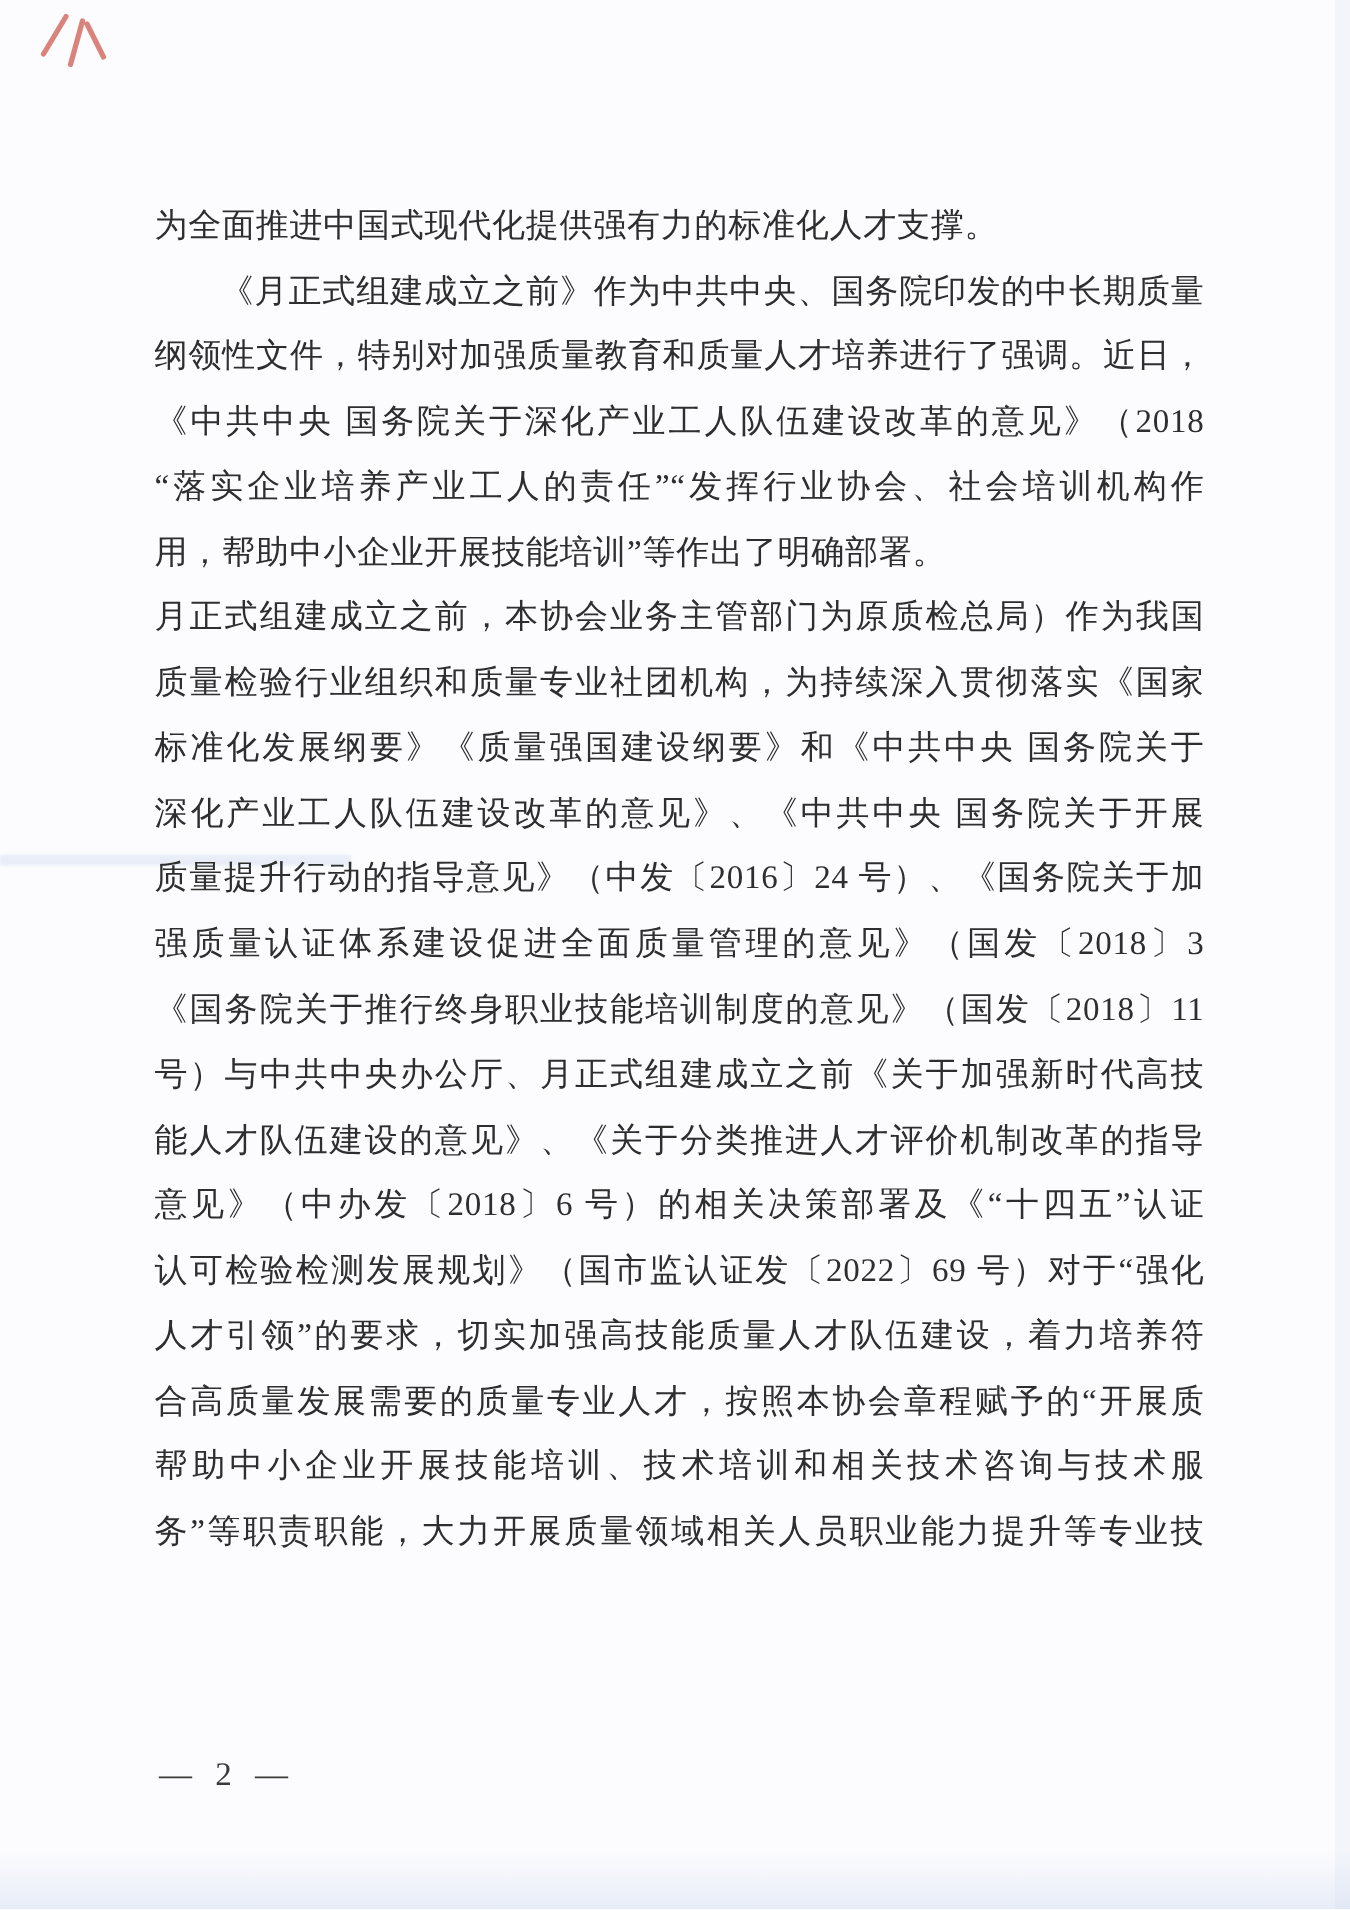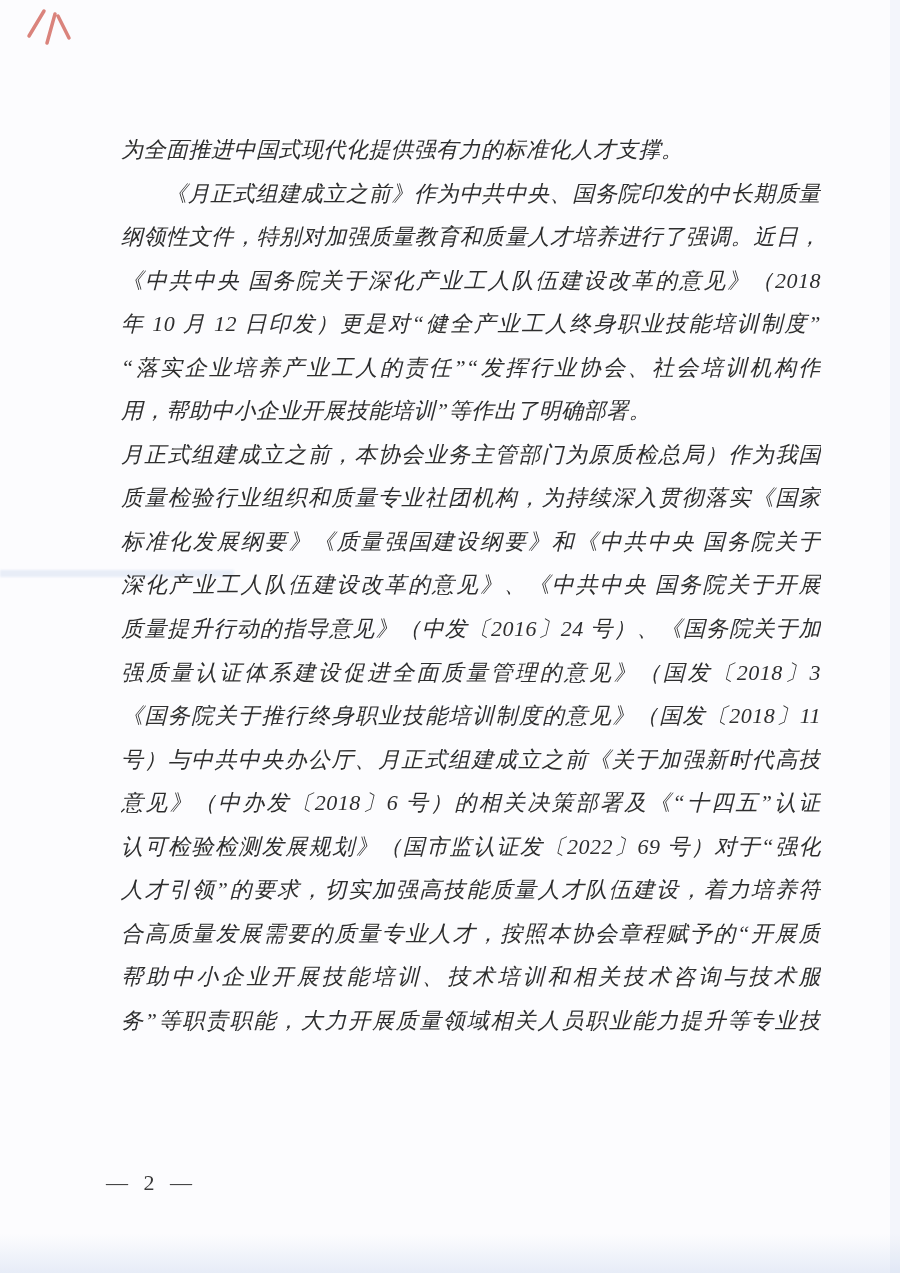--- a/index.html
+++ b/index.html
@@ -13,23 +13,22 @@
     width:900px;height:1273px;
     font-family:"Liberation Serif","DejaVu Serif",serif;
     background:#ffffff;
   }
   .page{
     position:relative;width:900px;height:1273px;
     background:var(--paper);overflow:hidden;
   }
   
   .doc{
-    position:absolute;left:121px;top:128px;width:700px;
+    position:absolute;left:103px;top:128px;width:700px;
     color:var(--ink);
-    font-style:italic;
   }
   .line{
     height:43.55px;line-height:43.55px;font-size:22px;
     text-align:justify;text-align-last:justify;
     text-justify:inter-character;
     overflow:hidden;white-space:normal;
     letter-spacing:0.5px;
   }
   .line.indent{text-indent:2em;}
   .line.end{text-align-last:left;}
@@ -65,31 +64,31 @@
     <path d="M4 31 L19 6 M22 38 L30 9 M33 11 L44 33" stroke="#c84437" stroke-width="3.5" fill="none" stroke-linecap="round"></path>
   </svg>
 
   <div class="streak"></div>
 
   <div class="doc" id="lines">
       <div class="line end">为全面推进中国式现代化提供强有力的标准化人才支撑。</div>
       <div class="line indent">《月正式组建成立之前》作为中共中央、国务院印发的中长期质量</div>
       <div class="line">纲领性文件，特别对加强质量教育和质量人才培养进行了强调。近日，</div>
       <div class="line">《中共中央 国务院关于深化产业工人队伍建设改革的意见》（2018</div>
-      <div class="line">年 10 月 12 日印发）更是对“健全产业工人终身职业技能培训制度”</div>
       <div class="line">“落实企业培养产业工人的责任”“发挥行业协会、社会培训机构作</div>
       <div class="line end">用，帮助中小企业开展技能培训”等作出了明确部署。</div>
       <div class="line">月正式组建成立之前，本协会业务主管部门为原质检总局）作为我国</div>
       <div class="line">质量检验行业组织和质量专业社团机构，为持续深入贯彻落实《国家</div>
       <div class="line">标准化发展纲要》《质量强国建设纲要》和《中共中央 国务院关于</div>
       <div class="line">深化产业工人队伍建设改革的意见》、《中共中央 国务院关于开展</div>
       <div class="line">质量提升行动的指导意见》（中发〔2016〕24 号）、《国务院关于加</div>
       <div class="line">强质量认证体系建设促进全面质量管理的意见》（国发〔2018〕3 号）、</div>
       <div class="line">《国务院关于推行终身职业技能培训制度的意见》（国发〔2018〕11</div>
       <div class="line">号）与中共中央办公厅、月正式组建成立之前《关于加强新时代高技</div>
+      <div class="line">能人才队伍建设的意见》、《关于分类推进人才评价机制改革的指导</div>
       <div class="line">意见》（中办发〔2018〕6 号）的相关决策部署及《“十四五”认证</div>
       <div class="line">认可检验检测发展规划》（国市监认证发〔2022〕69 号）对于“强化</div>
       <div class="line">人才引领”的要求，切实加强高技能质量人才队伍建设，着力培养符</div>
       <div class="line">合高质量发展需要的质量专业人才，按照本协会章程赋予的“开展质</div>
       <div class="line">帮助中小企业开展技能培训、技术培训和相关技术咨询与技术服</div>
       <div class="line">务”等职责职能，大力开展质量领域相关人员职业能力提升等专业技</div>
     </div>
 
   <div class="pageno">— 2 —</div>
 

